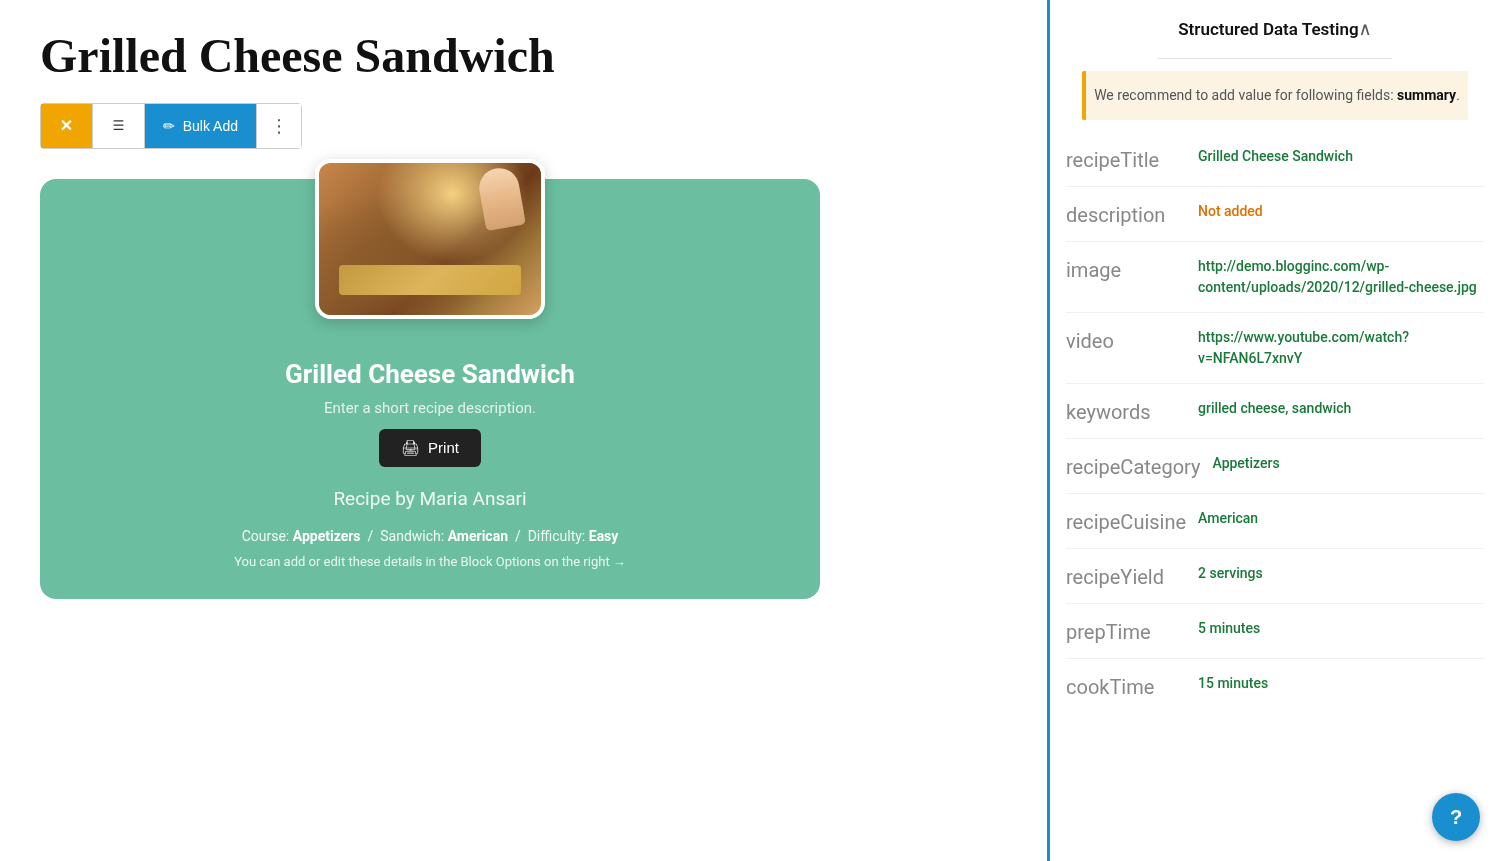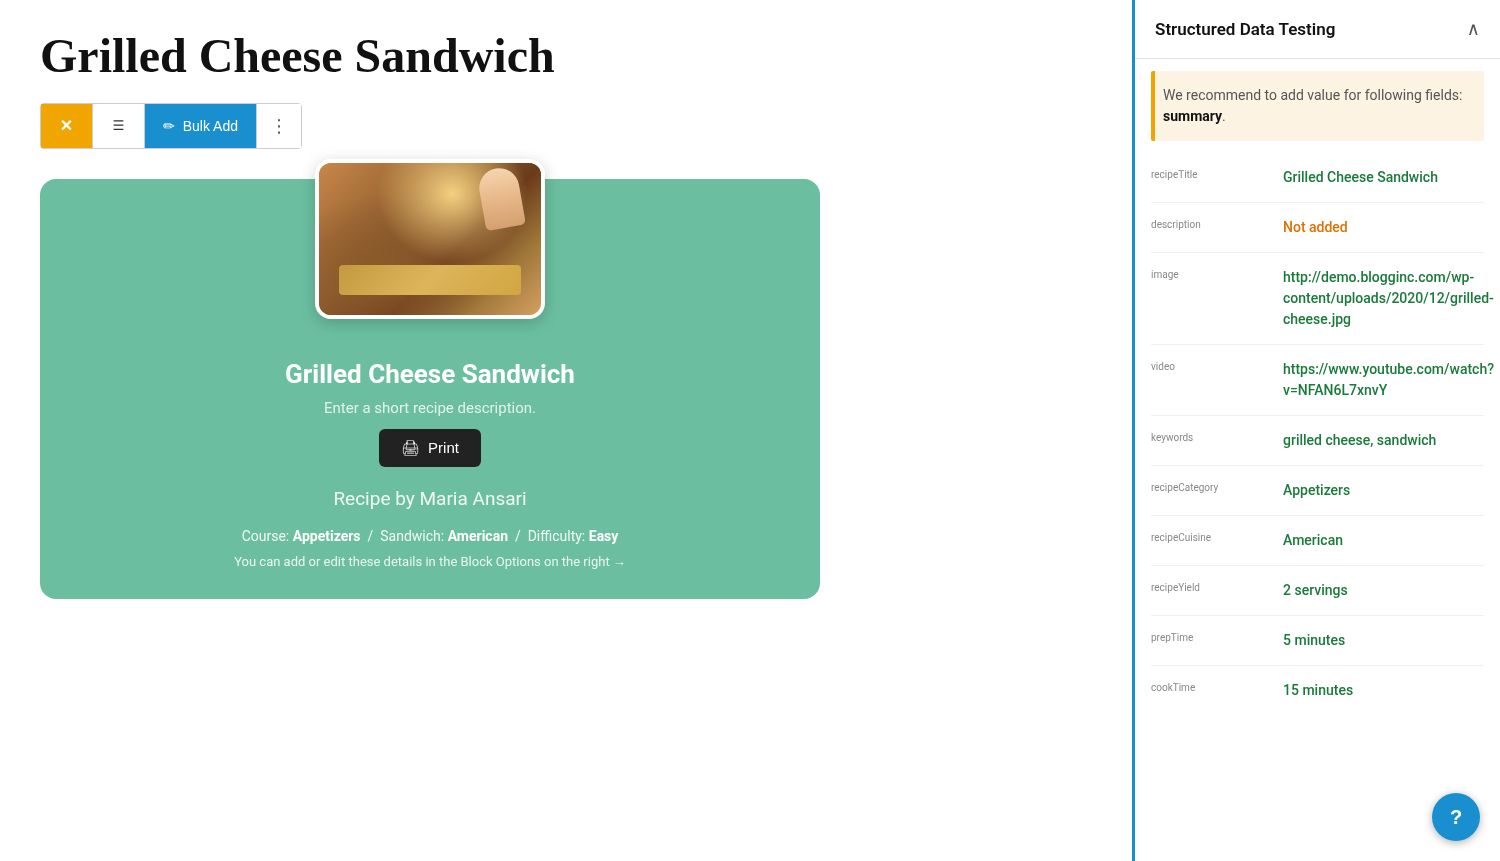--- a/index.html
+++ b/index.html
@@ -210,26 +210,27 @@
 
     .recipe-note {
       text-align: center;
       color: rgba(255,255,255,0.85);
       font-size: 13px;
       padding: 0 20px;
     }
 
     
     .right-panel {
-      width: 368px;
+      width: 453px;
       border-left: 3px solid #1a8fcf;
       background: #fff;
       display: flex;
       flex-direction: column;
       overflow-y: auto;
+      align-items: center;
     }
 
     .panel-header {
       display: flex;
       align-items: center;
       justify-content: space-between;
       padding: 18px 20px;
       border-bottom: 1px solid #e0e0e0;
     }
 
@@ -276,21 +277,21 @@
       border-bottom: 1px solid #f0f0f0;
       gap: 12px;
     }
 
     .data-row:last-child {
       border-bottom: none;
     }
 
     .data-key {
       color: #888;
-      font-size: 10px;
+      font-size: 20px;
       min-width: 120px;
       flex-shrink: 0;
       padding-top: 2px;
     }
 
     .data-value {
       font-size: 14px;
       line-height: 1.5;
       flex: 1;
     }

